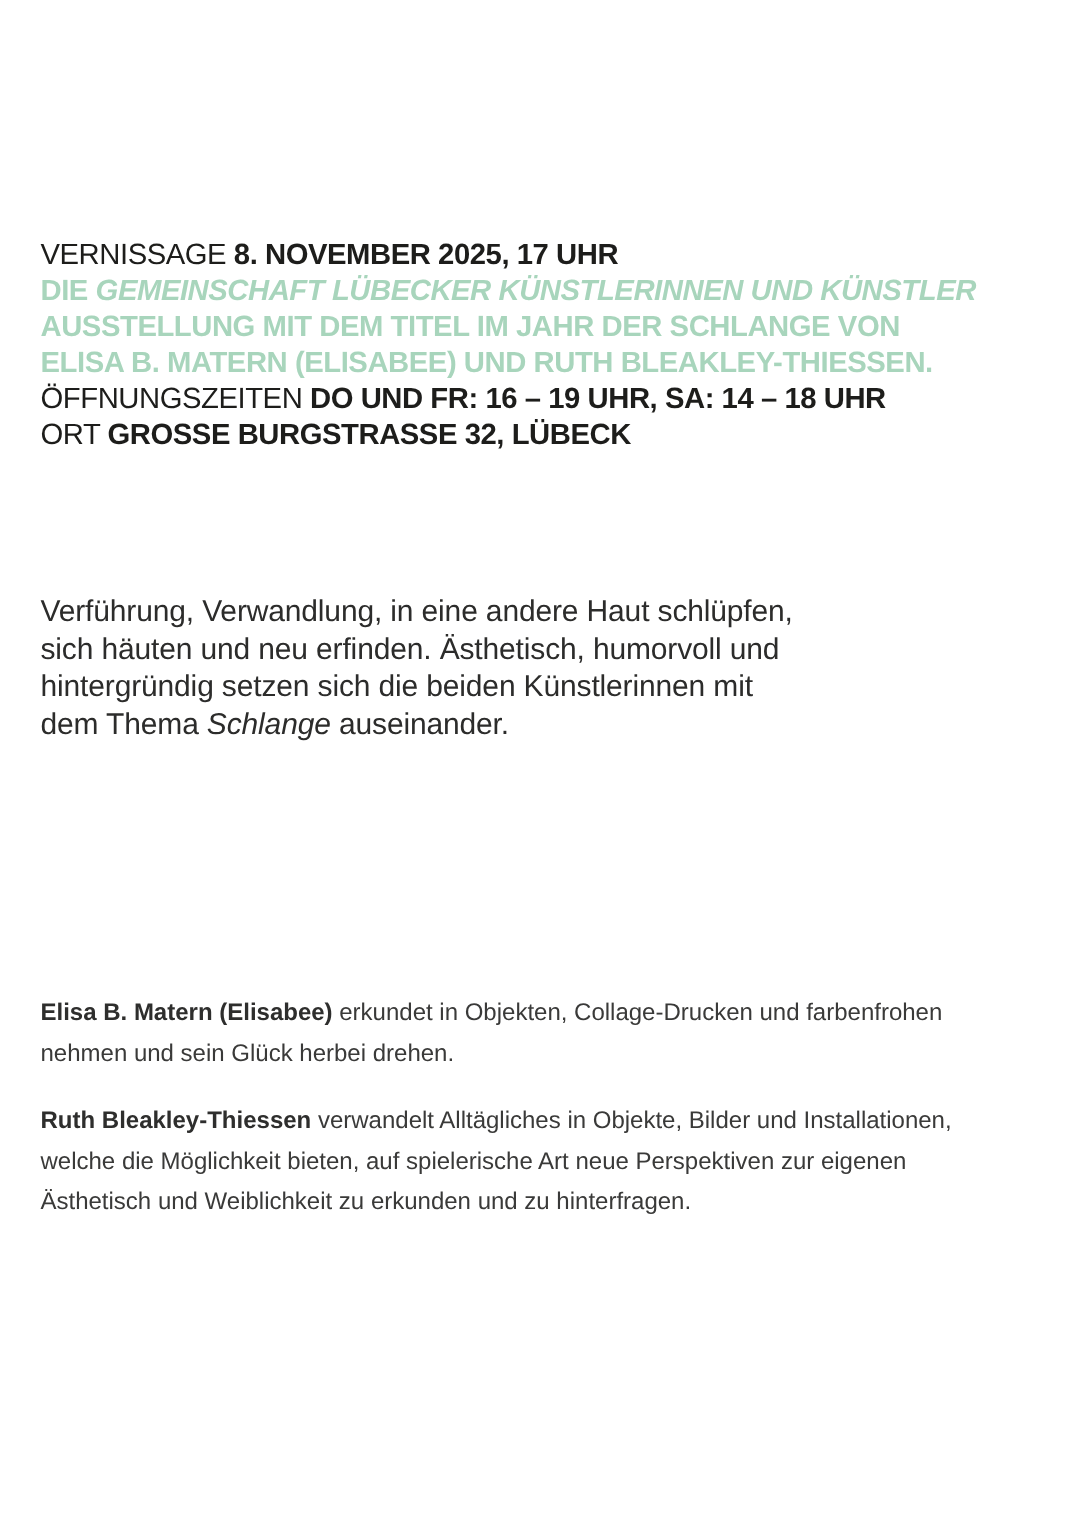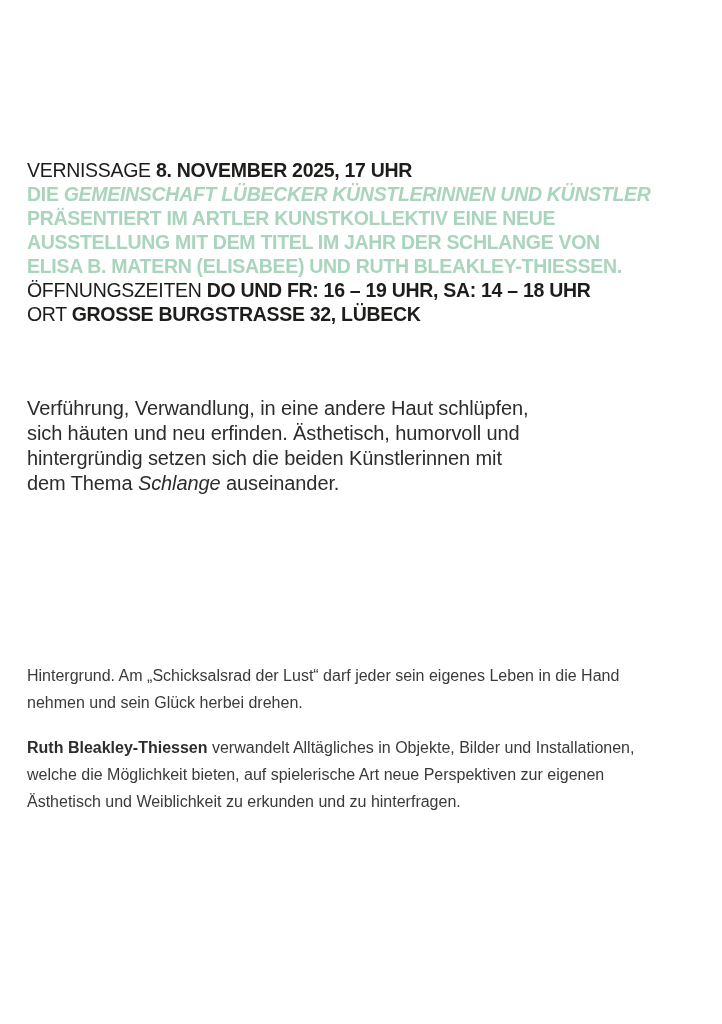--- a/index.html
+++ b/index.html
@@ -62,38 +62,37 @@
 </style>
 </head>
 <body>
 
 <div class="page">
 
   <header class="event-block">
     <div class="hline"><span class="lbl">VERNISSAGE </span><span>8. NOVEMBER 2025, 17 UHR</span></div>
 
     <div class="hline green"><span>DIE </span><span class="org">GEMEINSCHAFT LÜBECKER KÜNSTLERINNEN UND KÜNSTLER</span></div>
-    <div class="hline green">PRÄSENTIERT IM ARTLER KUNSTKOLLEKTIV EINE NEUE</div>
     <div class="hline green">AUSSTELLUNG MIT DEM TITEL IM JAHR DER SCHLANGE VON</div>
     <div class="hline green">ELISA B. MATERN (ELISABEE) UND RUTH BLEAKLEY-THIESSEN.</div>
 
     <div class="hline"><span class="lbl">ÖFFNUNGSZEITEN </span><span>DO UND FR: 16 – 19 UHR, SA: 14 – 18 UHR</span></div>
     <div class="hline"><span class="lbl">ORT </span><span>GROSSE BURGSTRASSE 32, LÜBECK</span></div>
   </header>
 
   <section class="intro">
     <div class="iline">Verführung, Verwandlung, in eine andere Haut schlüpfen,</div>
     <div class="iline">sich häuten und neu erfinden. Ästhetisch, humorvoll und</div>
     <div class="iline">hintergründig setzen sich die beiden Künstlerinnen mit</div>
     <div class="iline"><span>dem Thema </span><em>Schlange</em><span> auseinander.</span></div>
   </section>
 
   <section class="bios">
     <div class="bio">
-      <div class="bline">Hintergrund. Am „Schicksalsrad der Lust“ darf jeder sein eigenes Leben in die Hand</div>
+      <div class="bline"><b class="bname">Elisa B. Matern (Elisabee)</b><span> erkundet in Objekten, Collage-Drucken und farbenfrohen</span></div>
       <div class="bline">nehmen und sein Glück herbei drehen.</div>
     </div>
 
     <div class="bio bio-2">
       <div class="bline"><b class="bname">Ruth Bleakley-Thiessen</b><span> verwandelt Alltägliches in Objekte, Bilder und Installationen,</span></div>
       <div class="bline">welche die Möglichkeit bieten, auf spielerische Art neue Perspektiven zur eigenen</div>
       <div class="bline">Ästhetisch und Weiblichkeit zu erkunden und zu hinterfragen.</div>
     </div>
   </section>
 

